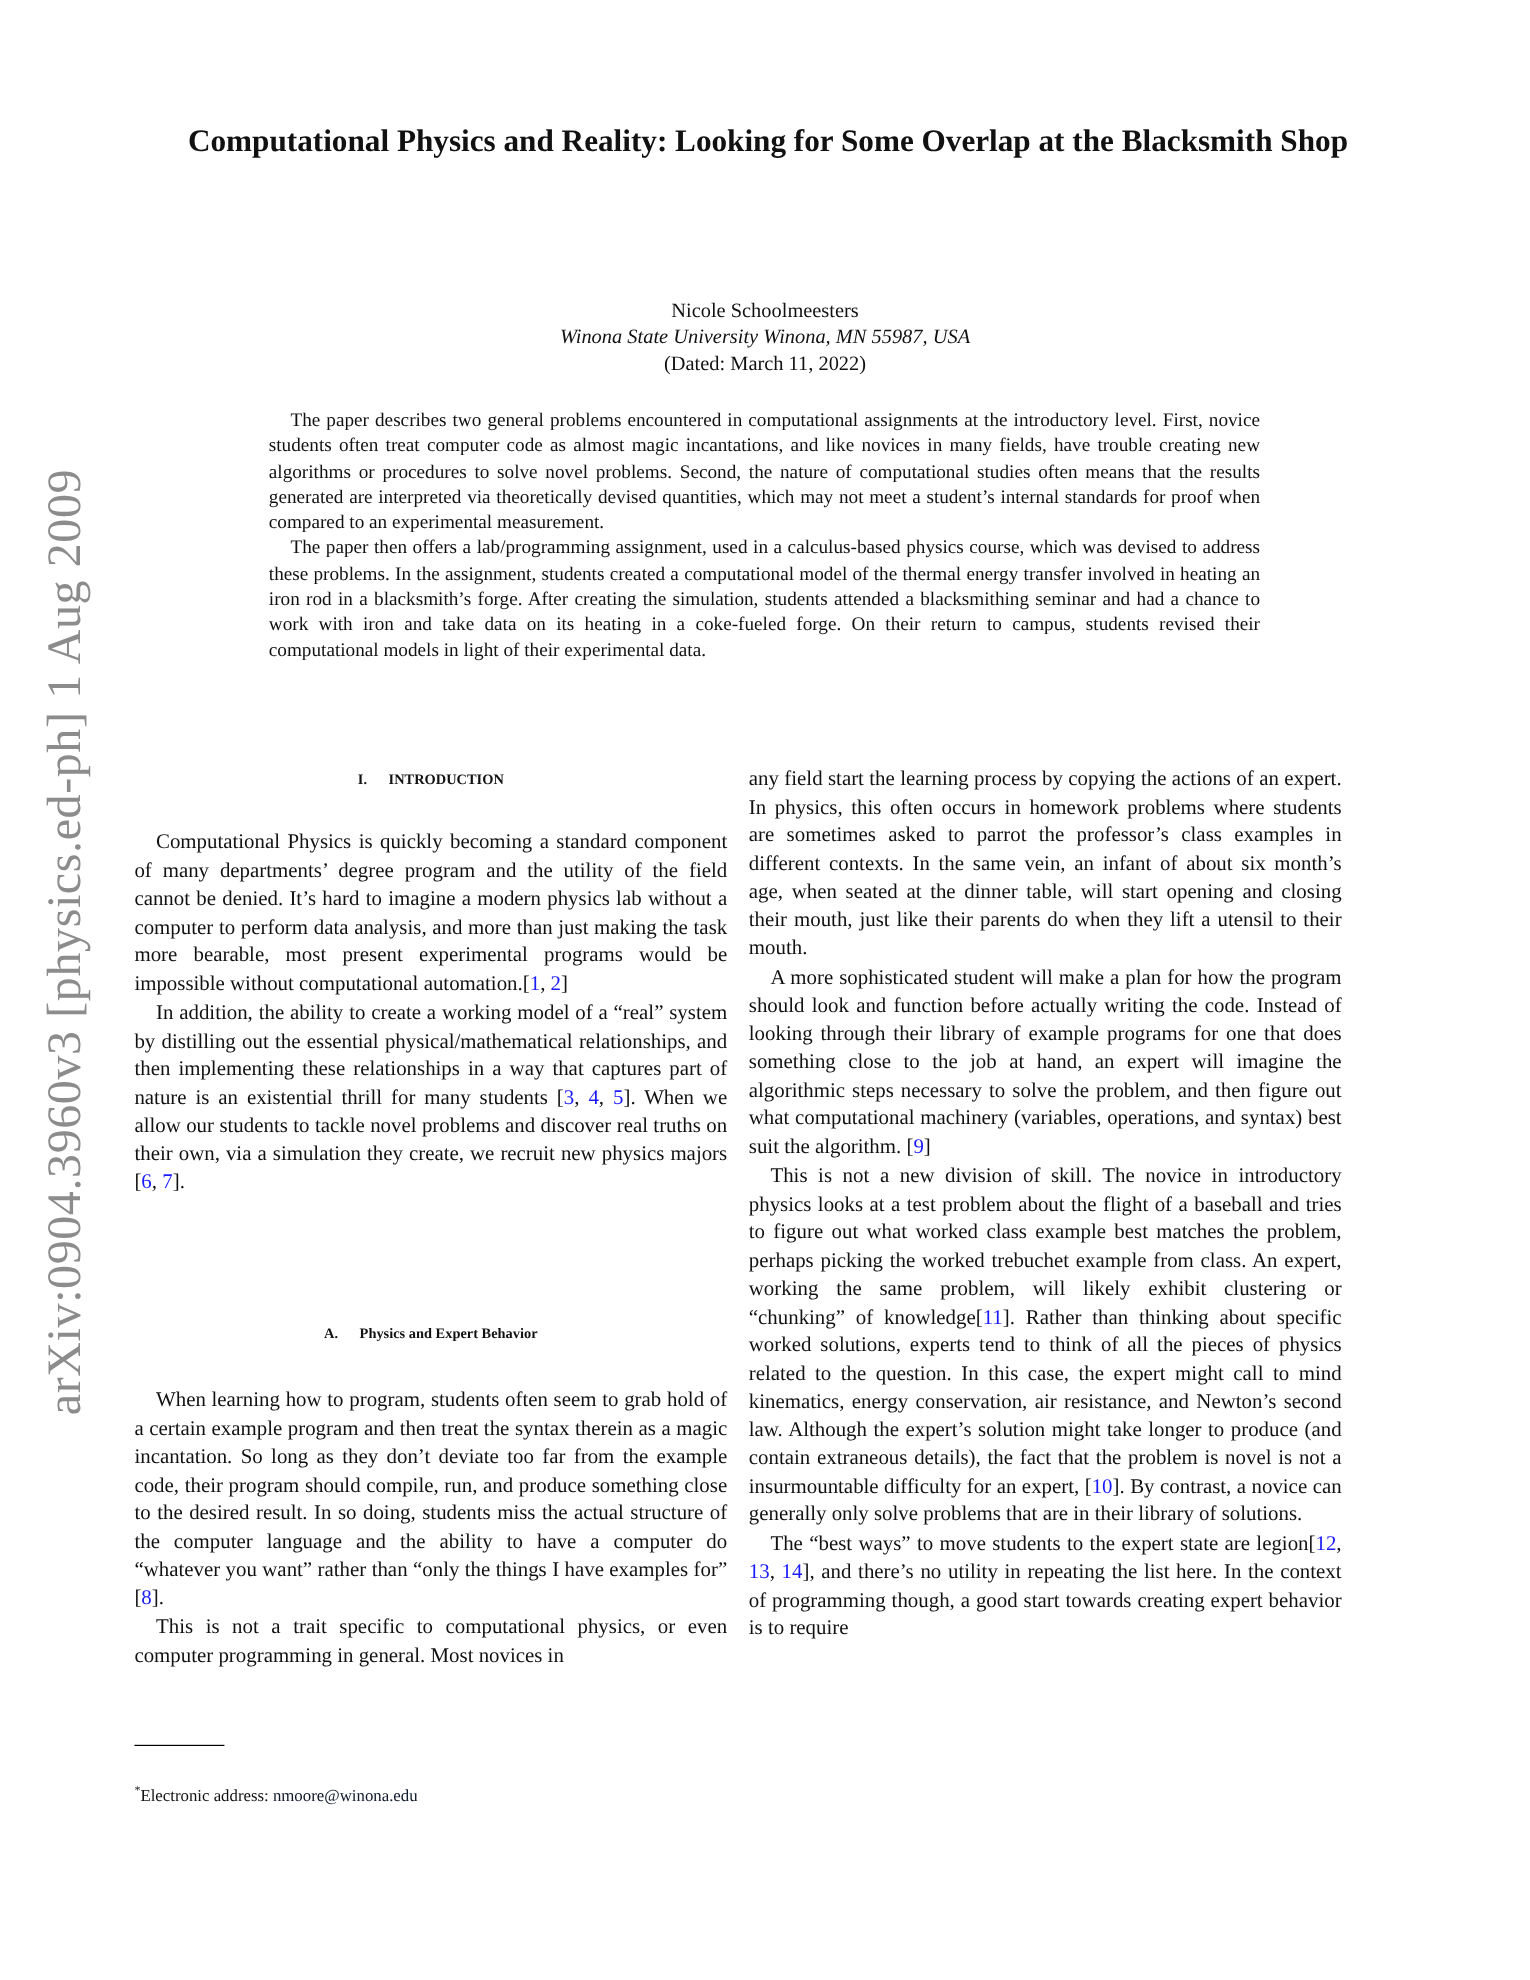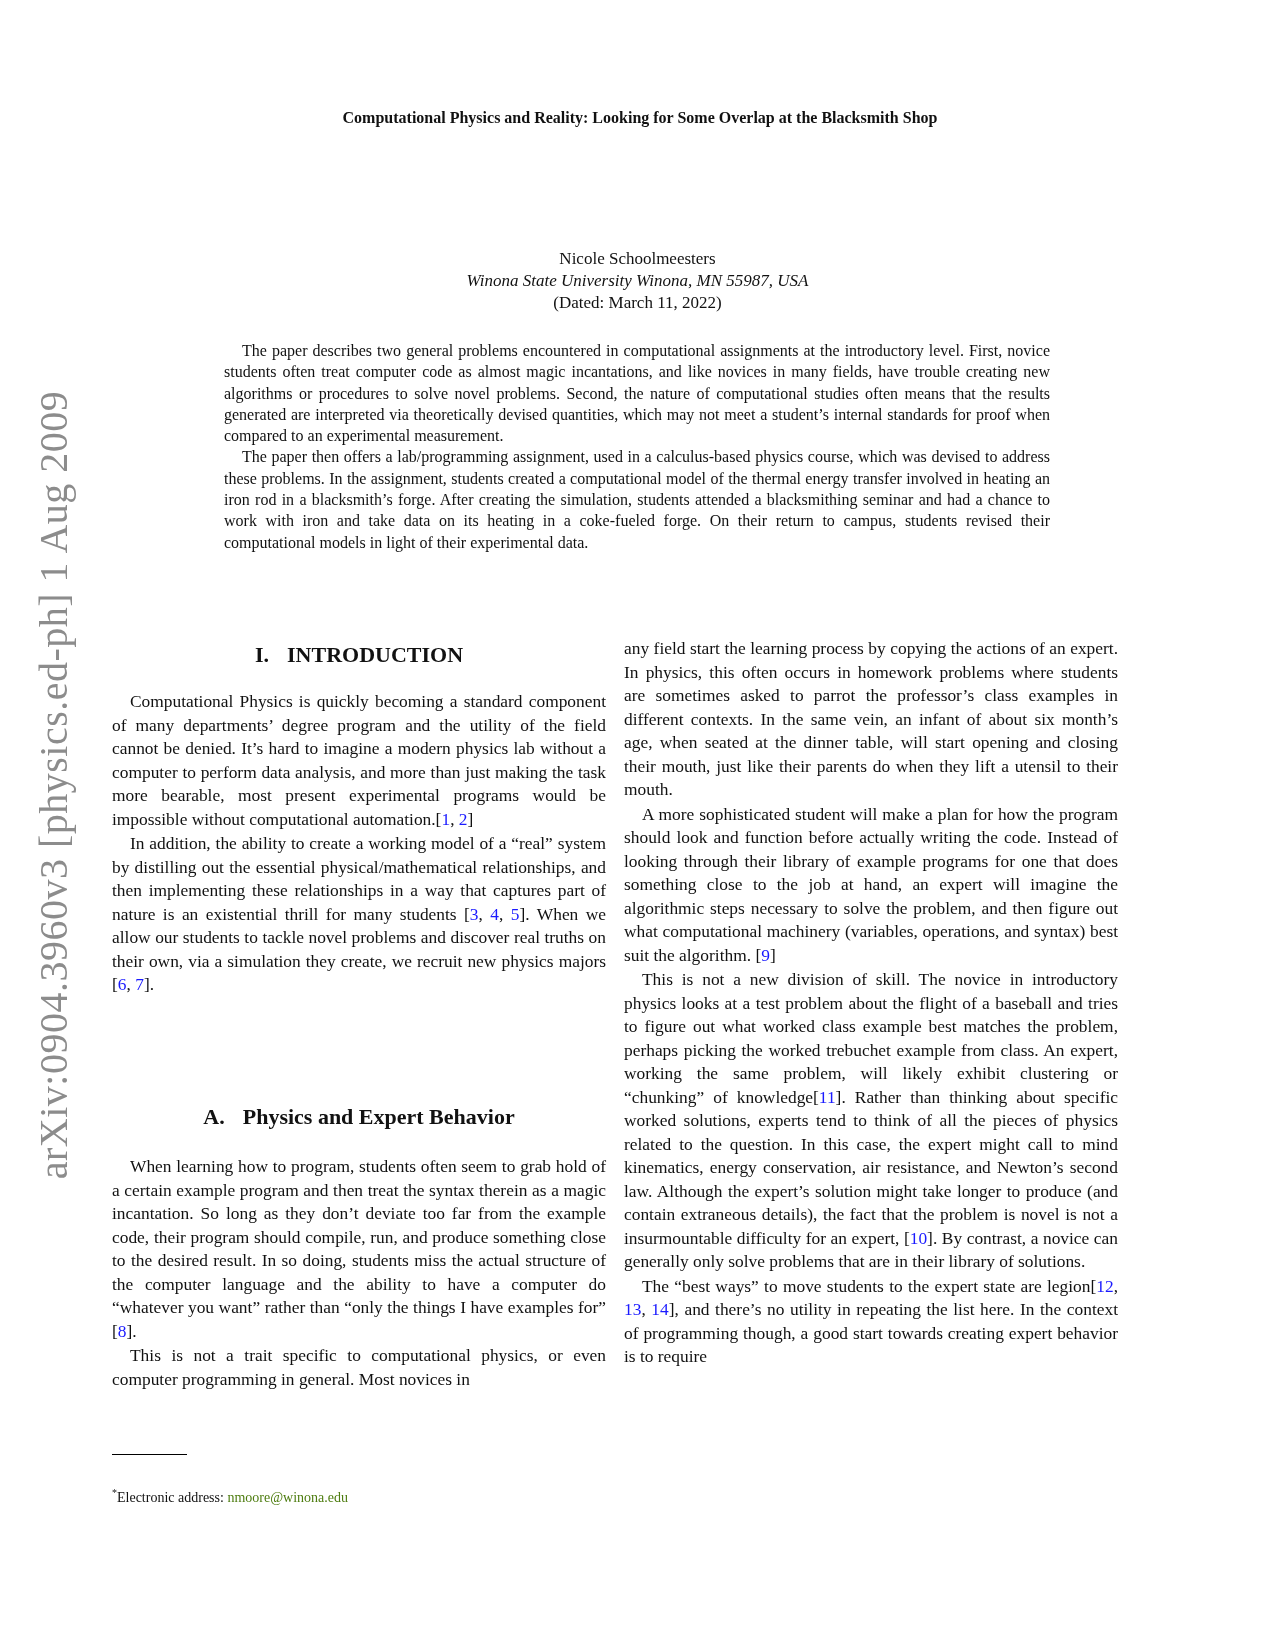--- a/index.html
+++ b/index.html
@@ -8,46 +8,46 @@
       font-family: "Liberation Serif", "DejaVu Serif", serif; color: #111;
     }
     .stamp {
       position: absolute; left: 30px; top: 1210px;
       transform: rotate(-90deg); transform-origin: 0 0;
       font-family: "Liberation Serif", serif; font-size: 40px; color: #8c8c8c;
       white-space: nowrap; letter-spacing: 0.5px; width: 850px; text-align: center;
     }
     .title {
       position: absolute; left: 120px; width: 1040px; top: 103px;
-      text-align: center; font-weight: bold; font-size: 16px; line-height: 29px;
+      text-align: center; font-weight: bold; font-size: 26px; line-height: 29px;
     }
     .author-block { position: absolute; left: 0; width: 1275px; text-align: center; font-size: 17px; line-height: 22px; }
     .author-name { display: block; }
     .affil { display: block; font-style: italic; }
     .sup-link { color: #1a1aff; font-size: 11px; vertical-align: super; line-height: 0; }
     .abstract {
       position: absolute; left: 224px; width: 826px; top: 340px;
       font-size: 16px; line-height: 21.3px; text-align: justify;
     }
     .abstract p { margin: 0; text-indent: 18px; }
     .col { position: absolute; width: 494px; font-size: 17.4px; line-height: 23.5px; text-align: justify; hyphens: manual; }
     .col-left { left: 112px; top: 690px; }
     .col-right { left: 624px; top: 637px; }
     .col p { margin: 0; text-indent: 18px; }
     .col p + p { margin-top: 1px; }
     .col p.noindent { text-indent: 0; }
-    .sec-head { font-weight: bold; text-align: center; font-size: 22px; }
+    .sec-head { font-weight: bold; text-align: center; font-size: 12px; }
     .sec-h1 { position: absolute; left: 112px; width: 494px; top: 642px; }
     .sec-h2 { position: absolute; left: 112px; width: 494px; top: 1104px; }
     .sec-num { margin-right: 18px; }
     .cite { color: #1a1aff; }
     .fn-rule { position: absolute; left: 112px; top: 1454px; width: 75px; border-top: 1.2px solid #000; }
     .footnote { position: absolute; left: 112px; top: 1490px; font-size: 14px; }
     .footnote .star { font-size: 10px; vertical-align: super; line-height: 0; }
-    .email { color: #4d7c0f; }
+    .email { color: #0f172a; }
   </style>
 </head>
 <body>
 
 <div class="stamp">arXiv:0904.3960v3  [physics.ed-ph]  1 Aug 2009</div>
 
 <h1 class="title" style="margin:0;">Computational Physics and Reality: Looking for Some Overlap at the Blacksmith Shop</h1>
 
 <div class="author-block" style="top:180px;">
 </div>

